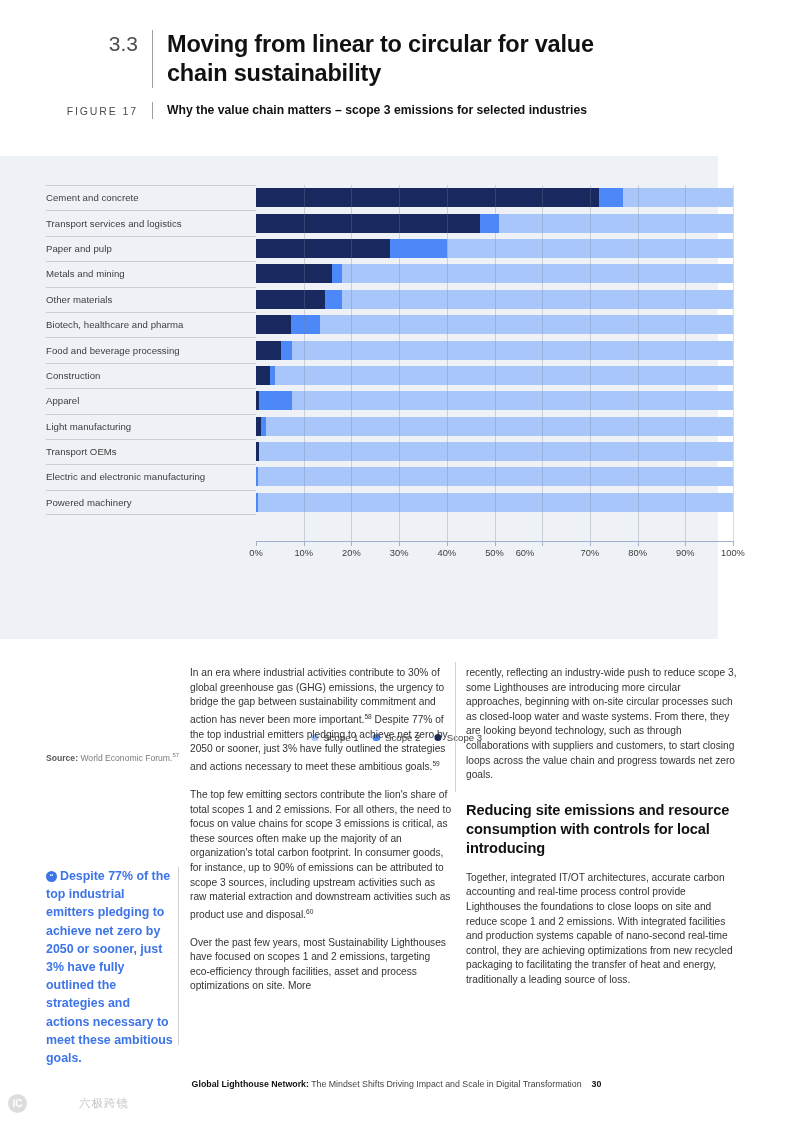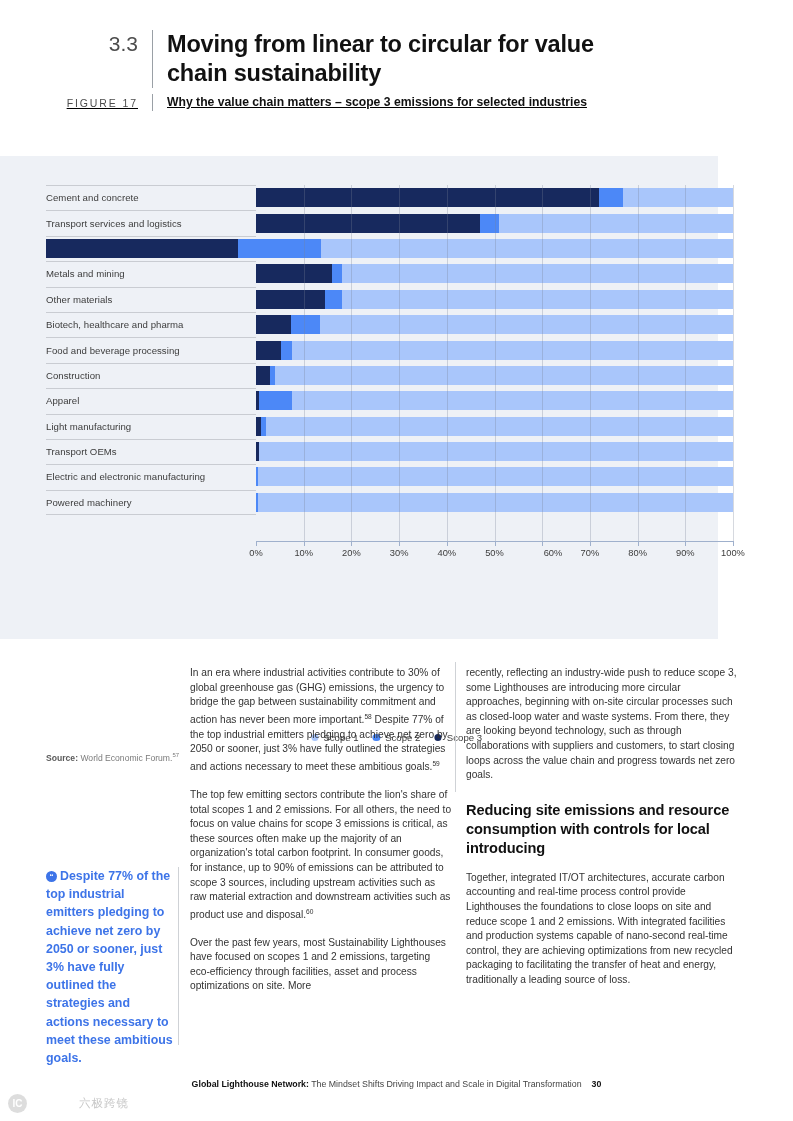--- a/index.html
+++ b/index.html
@@ -16,21 +16,21 @@
   .head-row { display: flex; align-items: flex-start; }
   .sec-num {
     width: 92px; text-align: right; padding-right: 14px;
     font-size: 21px; color: #4d4d4d; font-weight: 400; line-height: 28px;
   }
   .rule { width: 1px; background: #9aa0a6; align-self: stretch; }
   .sec-title {
     padding-left: 14px; font-size: 23.5px; font-weight: bold;
     color: #111; line-height: 29px; letter-spacing: -0.2px; max-width: 500px;
   }
-  .fig-row { display: flex; align-items: flex-start; margin-top: 6px; text-decoration: underline; }
+  .fig-row { display: flex; align-items: flex-start; margin-top: 14px; }
   .fig-label {
     width: 92px; text-align: right; padding-right: 14px;
     font-size: 10.5px; letter-spacing: 1.9px; color: #4d4d4d;
     line-height: 16px; padding-top: 1px;
   }
   .fig-title {
     padding-left: 14px; font-size: 12.2px; font-weight: bold;
     color: #111; line-height: 16px;
   }
   .head-spacer { height: 18px; }
@@ -164,20 +164,21 @@
             <div class="barwrap">
               <div class="bar">
                 <div class="seg seg3" style="width: 47%; background: rgb(23, 41, 94);"></div>
                 <div class="seg seg2" style="width: 4%; background: rgb(76, 136, 247);"></div>
                 <div class="seg seg1" style="width: 49%; background: rgb(169, 198, 251);"></div>
               </div>
             </div>
           </div>
           <div class="row">
             <div class="row-sep"></div>
+            <div class="cat">Paper and pulp</div>
             <div class="barwrap">
               <div class="bar">
                 <div class="seg seg3" style="width: 28%; background: rgb(23, 41, 94);"></div>
                 <div class="seg seg2" style="width: 12%; background: rgb(76, 136, 247);"></div>
                 <div class="seg seg1" style="width: 60%; background: rgb(169, 198, 251);"></div>
               </div>
             </div>
           </div>
           <div class="row">
             <div class="row-sep"></div>
@@ -316,21 +317,21 @@
           <div class="tick" style="left: 429.3px;"></div>
           <div class="tick" style="left: 477px;"></div>
         </div>
       <div class="xlabels" id="chart-xlabels">
           <div class="xlab" style="left: 0px;">0%</div>
           <div class="xlab" style="left: 47.7px;">10%</div>
           <div class="xlab" style="left: 95.4px;">20%</div>
           <div class="xlab" style="left: 143.1px;">30%</div>
           <div class="xlab" style="left: 190.8px;">40%</div>
           <div class="xlab" style="left: 238.5px;">50%</div>
-          <div class="xlab" style="left: 297px;">60%</div>
+          <div class="xlab" style="left: 269px;">60%</div>
           <div class="xlab" style="left: 333.9px;">70%</div>
           <div class="xlab" style="left: 381.6px;">80%</div>
           <div class="xlab" style="left: 429.3px;">90%</div>
           <div class="xlab" style="left: 477px;">100%</div>
         </div>
 
       <div class="legend" id="chart-legend">
           <div class="lg">
             <span class="dot" style="background: rgb(169, 198, 251);"></span>
             <span>Scope 1</span>

